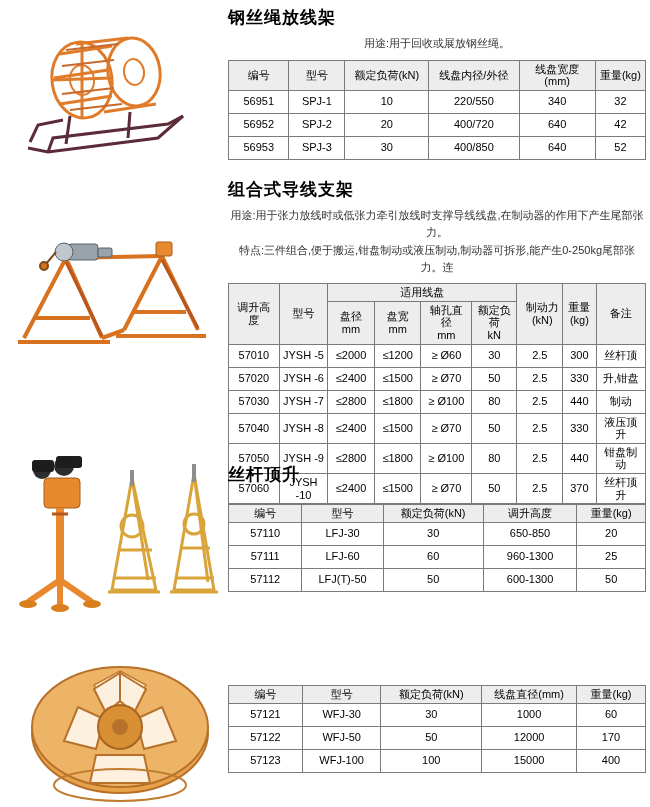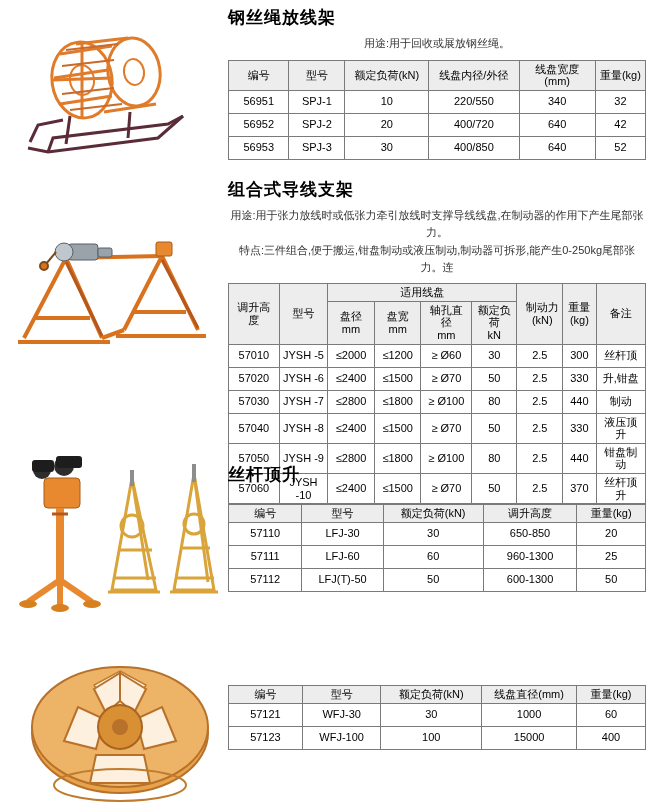--- a/index.html
+++ b/index.html
@@ -423,20 +423,27 @@
           </thead>
           <tbody>
             <tr>
               <td>57121</td>
               <td>WFJ-30</td>
               <td>30</td>
               <td>1000</td>
               <td>60</td>
             </tr>
             <tr>
+              <td>57122</td>
+              <td>WFJ-50</td>
+              <td>50</td>
+              <td>12000</td>
+              <td>170</td>
+            </tr>
+            <tr>
               <td>57123</td>
               <td>WFJ-100</td>
               <td>100</td>
               <td>15000</td>
               <td>400</td>
             </tr>
           </tbody>
         </table>
       </div>
     </div>

